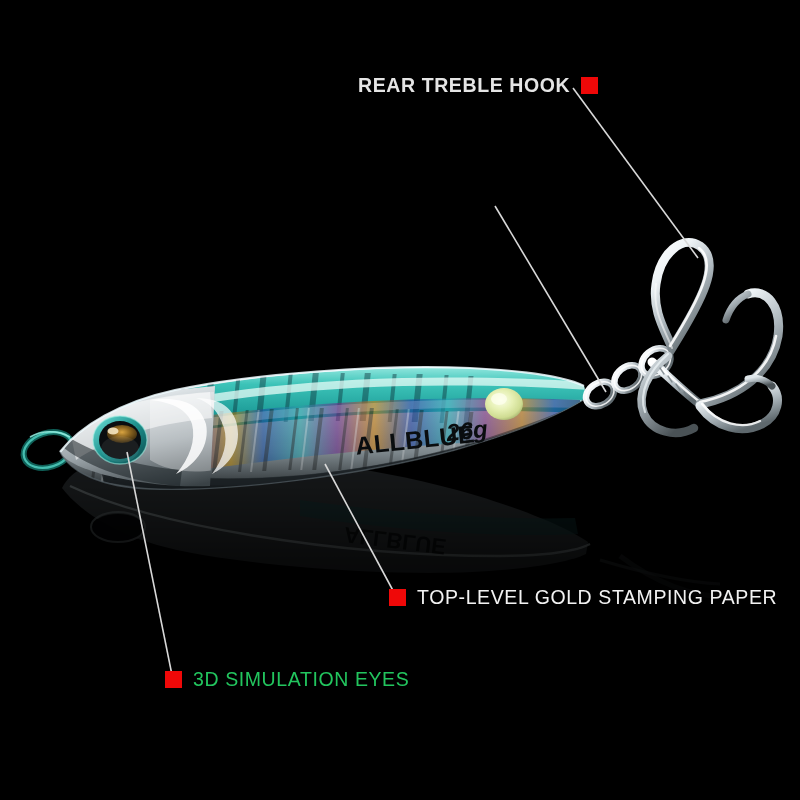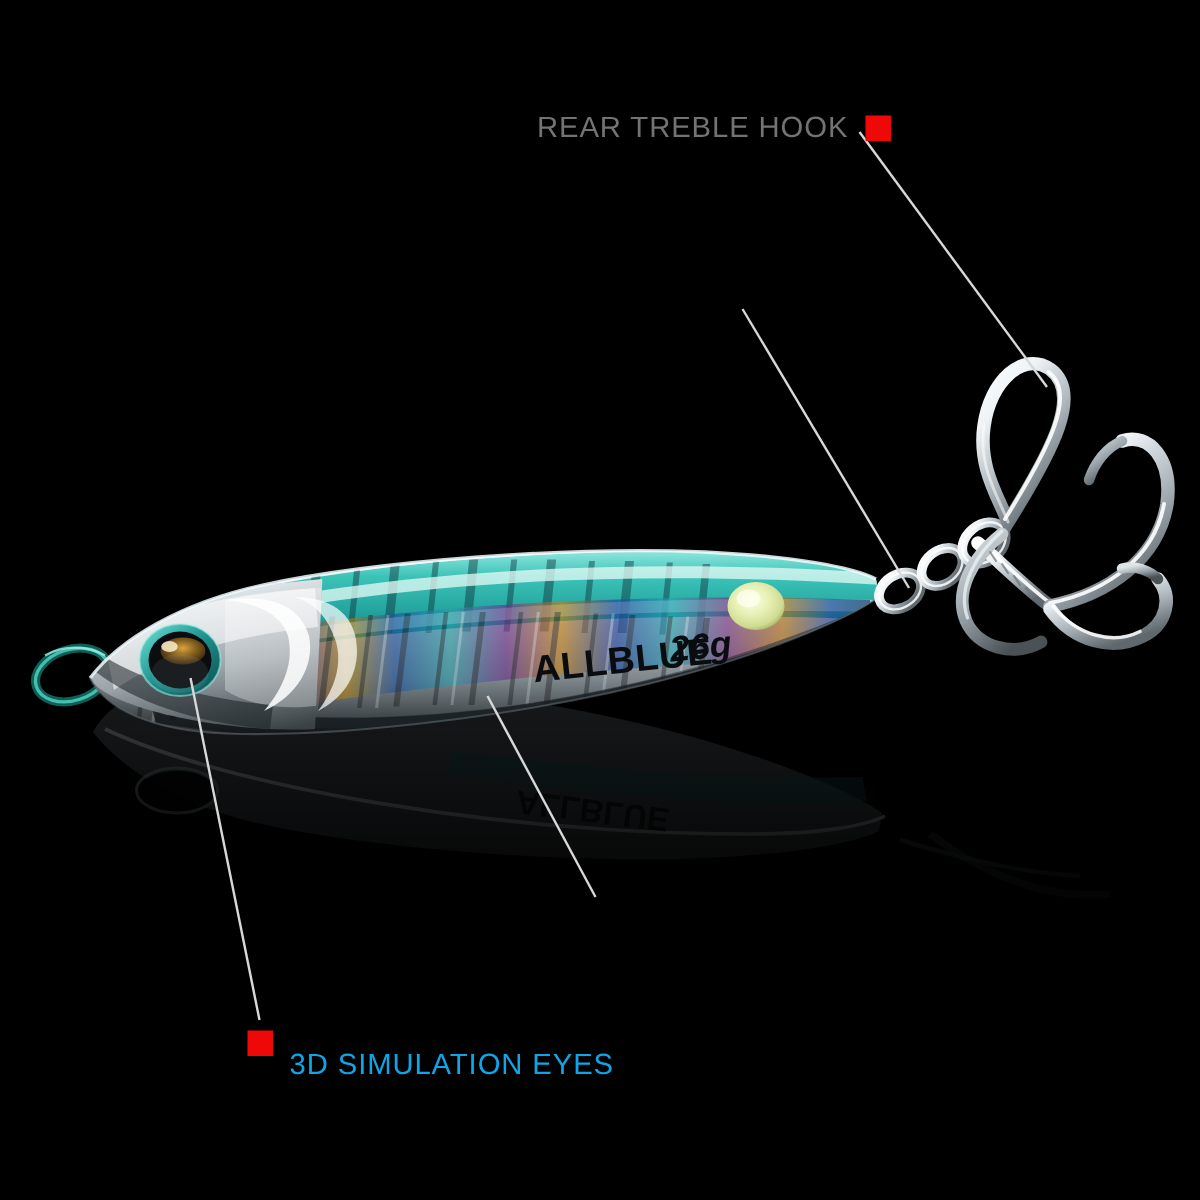--- a/index.html
+++ b/index.html
@@ -342,24 +342,28 @@
   </svg>
 
   <svg id="leaders" viewBox="0 0 800 800">
     <line id="ld-0" stroke="#d8d8d8" stroke-width="1.6" x1="573" y1="88" x2="698" y2="258"></line>
     <line id="ld-1" stroke="#d8d8d8" stroke-width="1.6" x1="495" y1="206" x2="606" y2="392"></line>
     <line id="ld-2" stroke="#d8d8d8" stroke-width="1.6" x1="397" y1="598" x2="325" y2="464"></line>
     <line id="ld-3" stroke="#d8d8d8" stroke-width="1.6" x1="173" y1="680" x2="127" y2="452"></line>
   </svg>
 
   <div class="callout co-rear">
-    <span class="txt" style="color: #737373;">REAR TREBLE HOOK</span>
+    <span class="txt" style="color: #e5e5e5; font-weight: bold;">REAR TREBLE HOOK</span>
     <span class="marker right" style="background: rgb(239, 8, 8);"></span>
   </div>
 
 
+  <div class="callout co-gold">
+    <span class="marker left" style="background: rgb(239, 8, 8);"></span>
+    <span class="txt" style="color: rgb(242, 242, 242);">TOP-LEVEL GOLD STAMPING PAPER</span>
+  </div>
 
   <div class="callout co-eyes">
     <span class="marker left" style="background: rgb(239, 8, 8);"></span>
-    <span class="txt" style="color: #0ea5e9; margin-top: 31px;">3D SIMULATION EYES</span>
+    <span class="txt" style="color: #22c55e;">3D SIMULATION EYES</span>
   </div>
 
 </div>
 
 </body></html>

